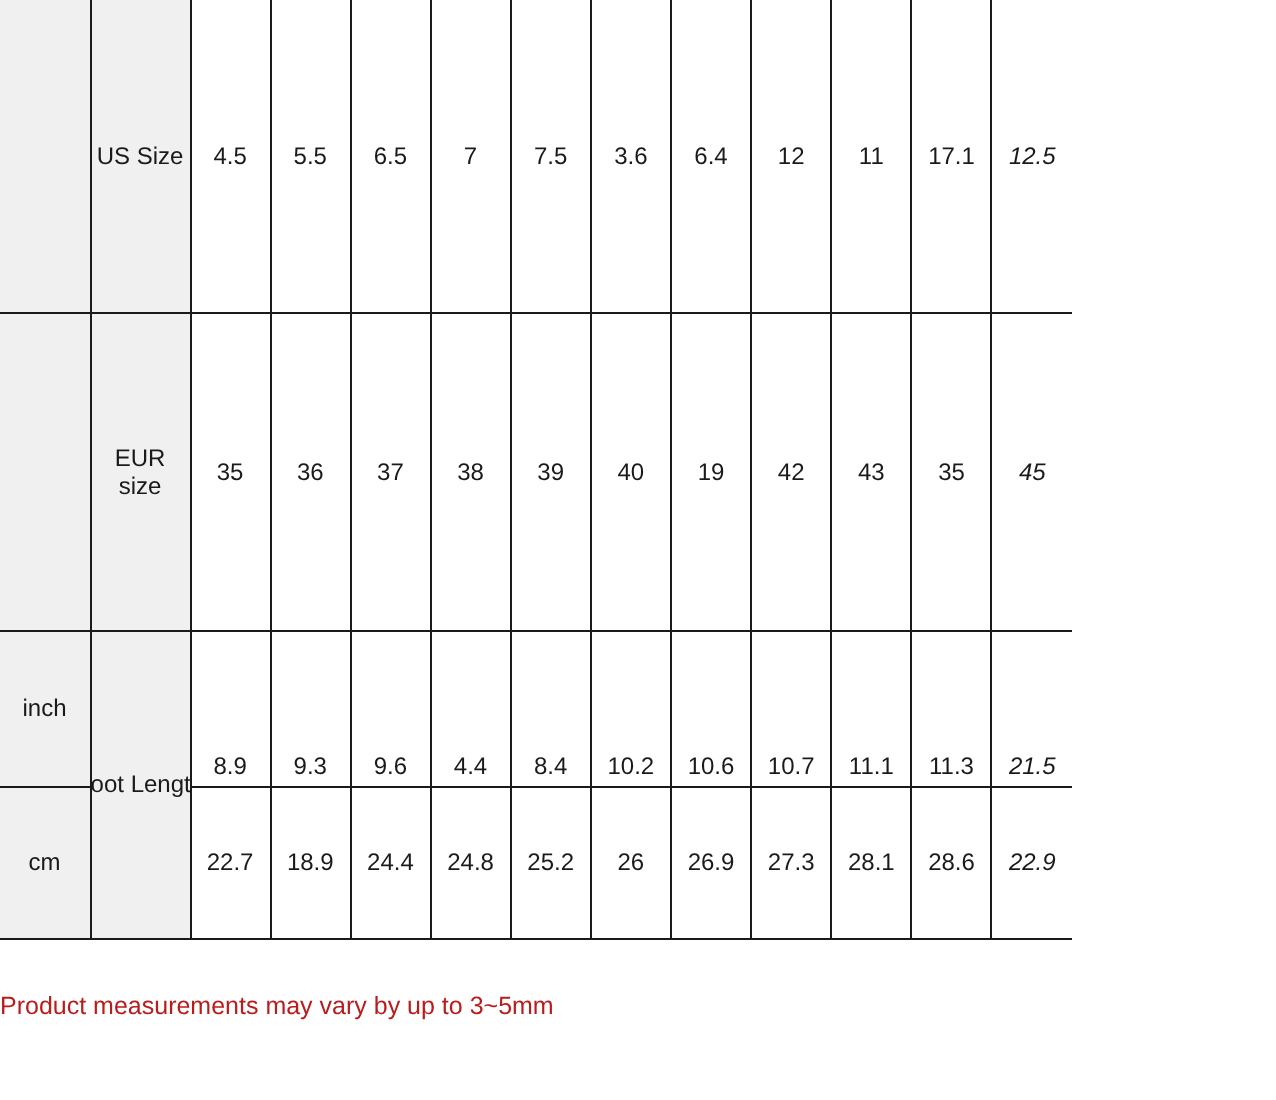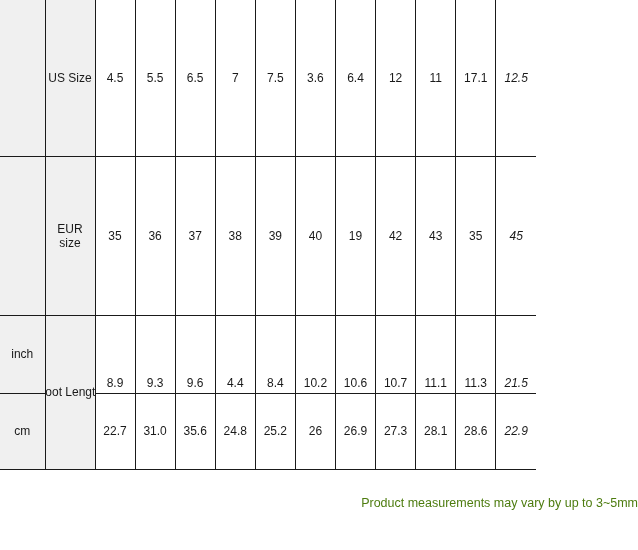--- a/index.html
+++ b/index.html
@@ -53,23 +53,23 @@
   td.foot-length-cell .clipper {
     display: flex;
     justify-content: center;
     overflow: hidden;
     width: 100%;
   }
   td.foot-length-cell .clipper span { white-space: nowrap; }
 
   .footer-note {
     margin-top: 26px;
-    text-align: right;
+    text-align: left;
     font-size: 12.5px;
-    color: #4d7c0f;
+    color: #b91c1c;
   }
 </style>
 </head>
 <body>
 
 <div class="page">
 
   <table class="size-chart">
     <colgroup>
       <col class="unit-col">
@@ -136,22 +136,22 @@
       <td class="val">10.6</td>
       <td class="val">10.7</td>
       <td class="val">11.1</td>
       <td class="val">11.3</td>
       <td class="val">21.5</td>
     </tr>
 
     <tr class="row-cm">
       <td class="shade">cm</td>
       <td class="val">22.7</td>
-      <td class="val">31.0</td>
-      <td class="val">35.6</td>
+      <td class="val">18.9</td>
+      <td class="val">24.4</td>
       <td class="val">24.8</td>
       <td class="val">25.2</td>
       <td class="val">26</td>
       <td class="val">26.9</td>
       <td class="val">27.3</td>
       <td class="val">28.1</td>
       <td class="val">28.6</td>
       <td class="val">22.9</td>
     </tr>
   </tbody>

